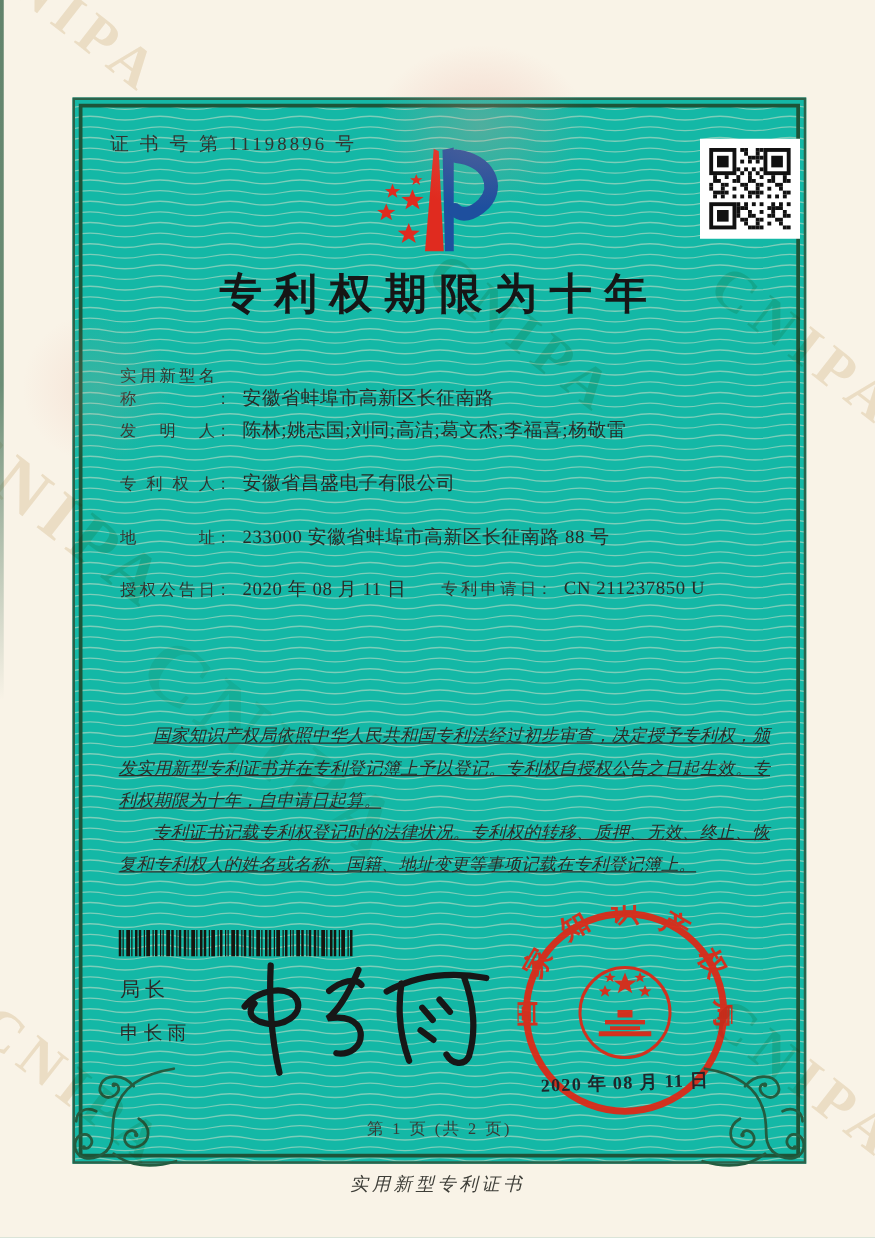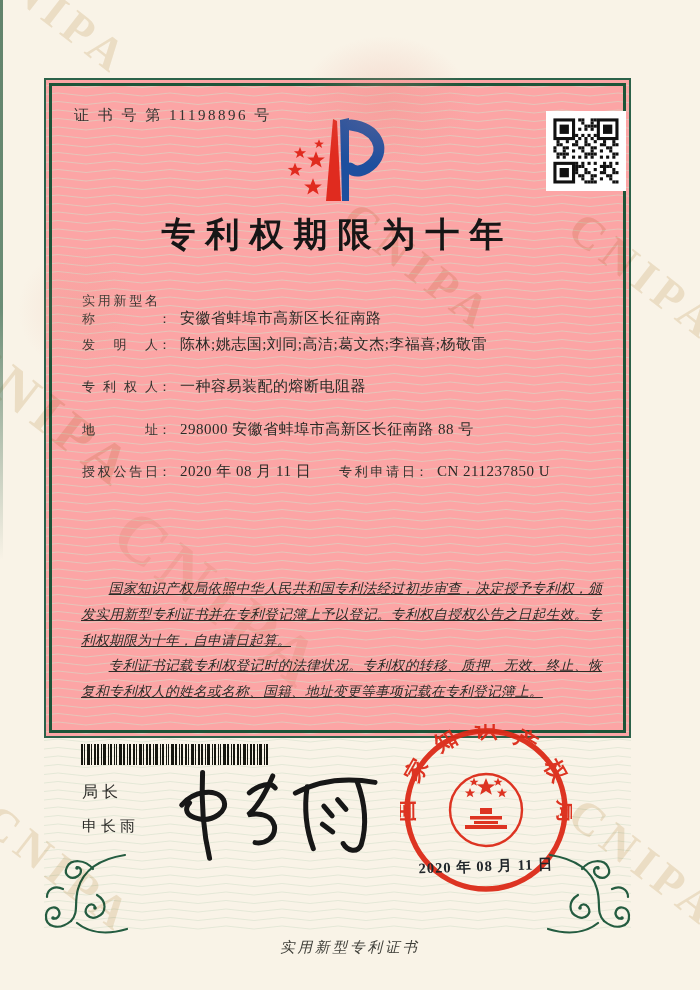--- a/index.html
+++ b/index.html
@@ -18,21 +18,21 @@
       transform:rotate(38deg);mix-blend-mode:multiply;opacity:.5;pointer-events:none;
       font-family:"Liberation Serif",serif;}
   .wm1{left:-34px;top:-16px;font-size:46px;}
   .wm2{left:330px;top:240px;font-size:46px;}
   .wm3{left:-58px;top:380px;font-size:56px;}
   .wm4{left:556px;top:250px;font-size:46px;}
   .wm5{left:556px;top:836px;font-size:46px;}
   .wm6{left:-30px;top:842px;font-size:46px;}
   .wm7{left:96px;top:560px;font-size:68px;opacity:.30;}
   
-  .page{position:absolute;left:44px;top:78px;width:587px;height:660px;background:#fca5a5;z-index:1;}
+  .page{position:absolute;left:58px;top:78px;width:587px;height:853px;background:#14b8a6;z-index:1;}
   .b-outer{position:absolute;inset:0;border:2px solid #2c624a;pointer-events:none;}
   .b-inner{position:absolute;inset:5px;border:3px solid #1d5438;pointer-events:none;}
   .waves{position:absolute;inset:0;z-index:0;opacity:.55;}
   .page *{z-index:1;}
   .cert-no{position:absolute;left:30px;top:28px;font-size:15px;letter-spacing:2.5px;color:#33332f;}
   .logo{position:absolute;left:232px;top:26px;width:160px;height:102px;}
   .qr{position:absolute;left:505px;top:36px;width:74px;height:74px;background:#fff;
       box-shadow:0 0 0 3px #fff;}
   .title{position:absolute;left:0;top:134px;width:100%;text-align:center;font-size:34px;
          font-weight:bold;letter-spacing:10px;color:#161616;}
@@ -255,24 +255,24 @@
     <div class="title">专利权期限为十年</div>
 
     <div class="fields">
       <div class="frow">
         <span class="f-label">实用新型名称</span><span class="f-colon">：</span><span class="f-value">安徽省蚌埠市高新区长征南路</span>
       </div>
       <div class="frow">
         <span class="f-label">发 明 人</span><span class="f-colon">：</span><span class="f-value">陈林;姚志国;刘同;高洁;葛文杰;李福喜;杨敬雷</span>
       </div>
       <div class="frow">
-        <span class="f-label">专 利 权 人</span><span class="f-colon">：</span><span class="f-value">一种容易装配的熔断电阻器</span>
-      </div>
-      <div class="frow">
-        <span class="f-label">地 址</span><span class="f-colon">：</span><span class="f-value">298000 安徽省蚌埠市高新区长征南路 88 号</span>
+        <span class="f-label">专 利 权 人</span><span class="f-colon">：</span><span class="f-value">安徽省昌盛电子有限公司</span>
+      </div>
+      <div class="frow">
+        <span class="f-label">地 址</span><span class="f-colon">：</span><span class="f-value">233000 安徽省蚌埠市高新区长征南路 88 号</span>
       </div>
       <div class="frow">
         <span class="f-label">授权公告日</span><span class="f-colon">：</span><span class="f-value">2020 年 08 月 11 日</span>
         <span class="fcol2">
           <span class="f-label">专利申请日</span><span class="f-colon">：</span><span class="f-value">CN 211237850 U</span>
         </span>
       </div>
     </div>
 
     <div class="paras">
@@ -319,16 +319,17 @@
           <use href="#st" transform="translate(98,58) scale(.75)"></use>
           <rect x="80" y="84" width="12" height="6"></rect>
           <rect x="70" y="92" width="32" height="3.5"></rect>
           <rect x="74" y="97" width="24" height="3"></rect>
           <rect x="65" y="101" width="42" height="4"></rect>
         </g>
       </g>
     </svg>
     <div class="seal-date">2020 年 08 月 11 日</div>
 
+    <div class="page-foot">第 1 页 (共 2 页)</div>
   </div>
 
   <div class="note">实用新型专利证书</div>
 </div>
 
 </body></html>

